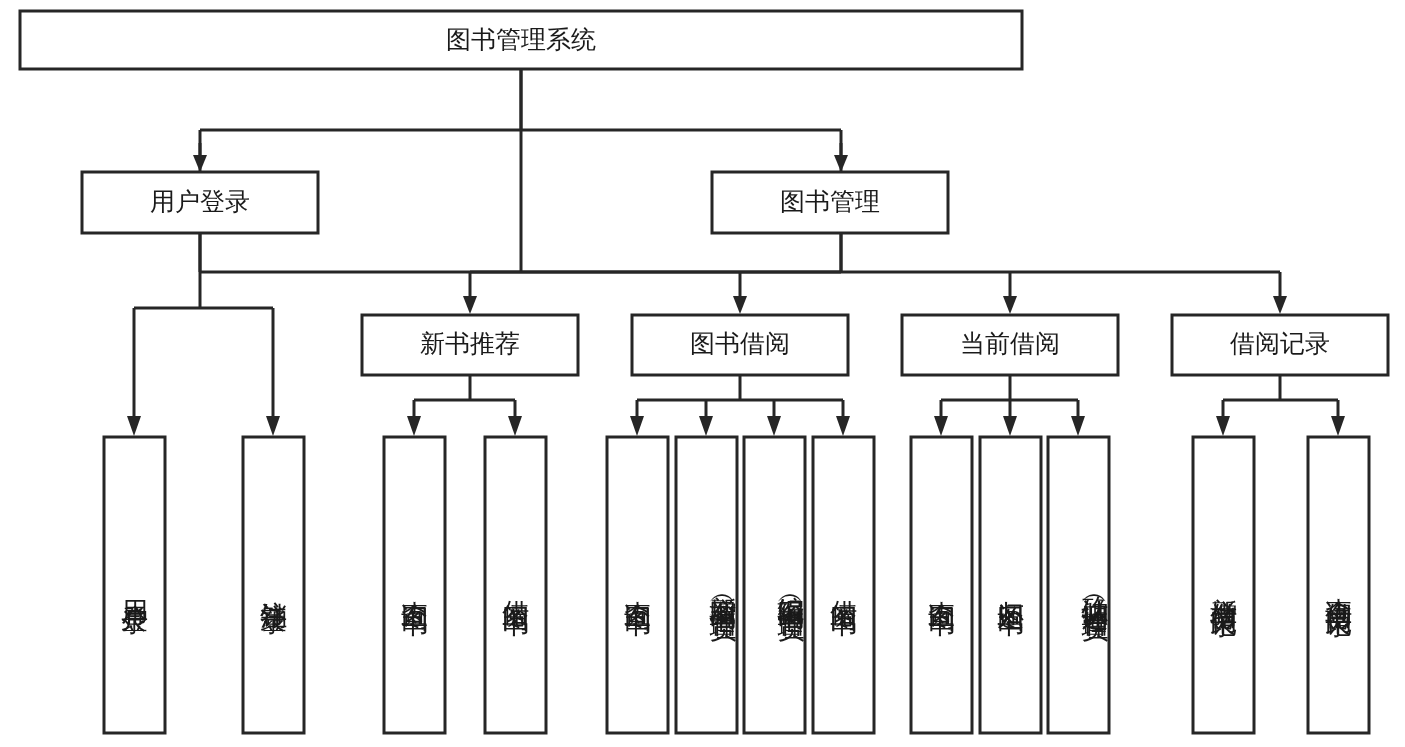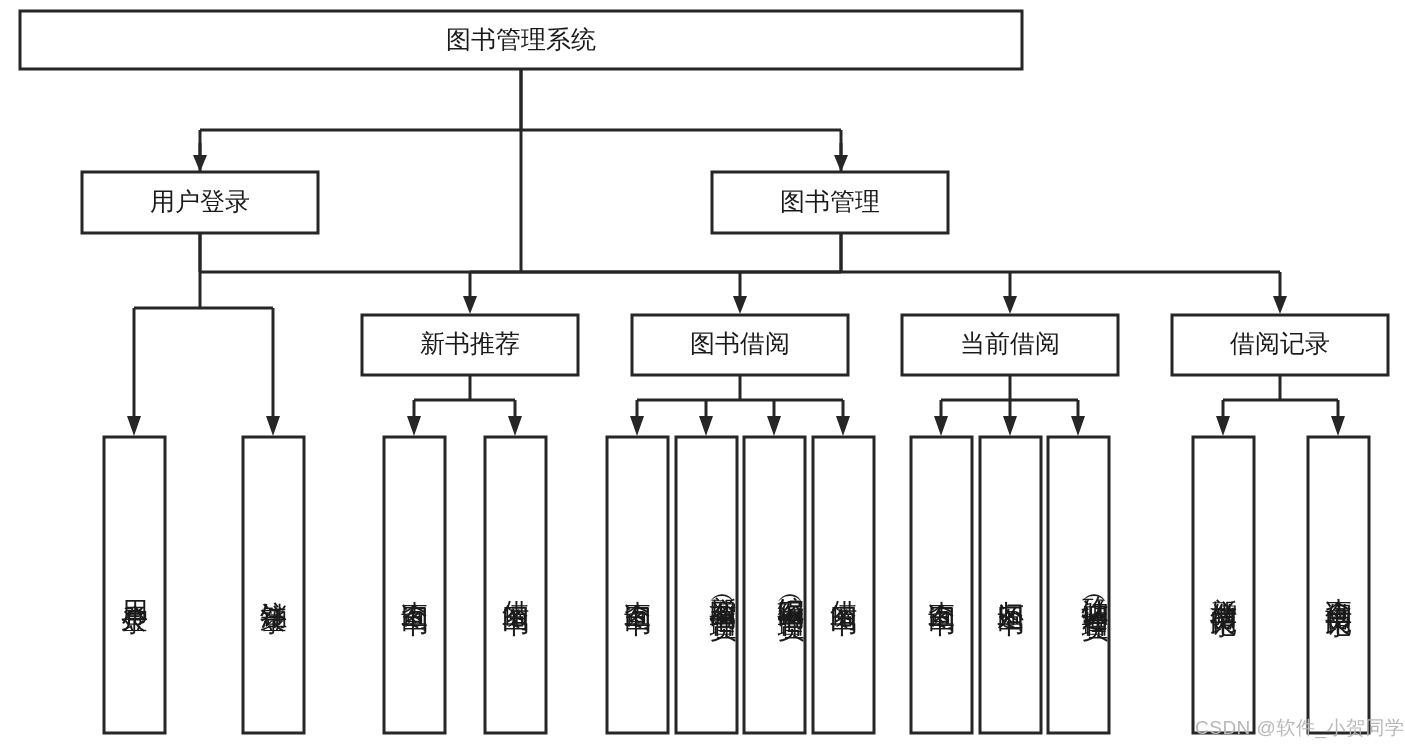--- a/index.html
+++ b/index.html
@@ -224,15 +224,14 @@
   <div class="vlabel" style="left:744px; top:437px; width:61px; height:296px; align-items:flex-start; padding-top:4px; box-sizing:border-box;">编辑图书（管理员）</div>
   <div class="vlabel" style="left:813px; top:437px; width:61px; height:296px;">借阅图书</div>
 
   <div class="vlabel" style="left:911px; top:437px; width:61px; height:296px;">查询图书</div>
   <div class="vlabel" style="left:980px; top:437px; width:61px; height:296px;">归还图书</div>
   <div class="vlabel" style="left:1048px; top:437px; width:61px; height:296px; align-items:flex-start; padding-top:4px; box-sizing:border-box;">确认归还（管理员）</div>
 
   <div class="vlabel" style="left:1193px; top:437px; width:61px; height:296px;">新增借阅记录</div>
   <div class="vlabel" style="left:1308px; top:437px; width:61px; height:296px;">查询借阅记录</div>
 
-  <div class="watermark" style="left:1195px; top:715px;">CSDN @软件_小贺同学</div>
 
 </div>
 
 </body></html>

